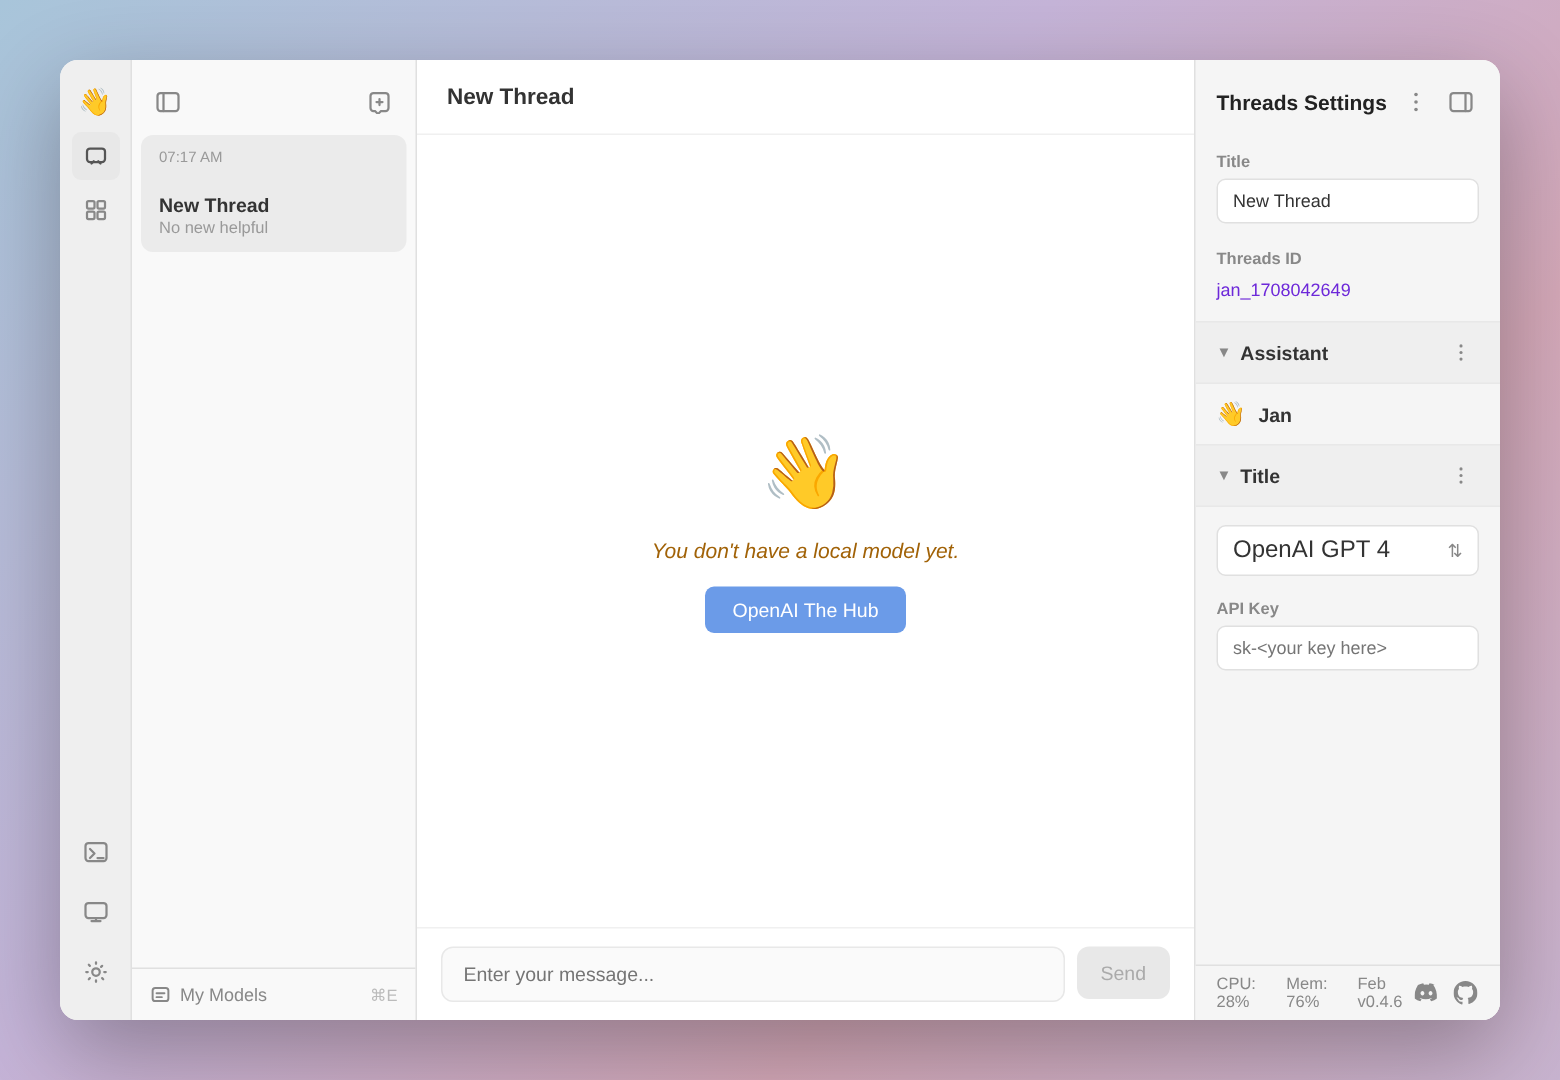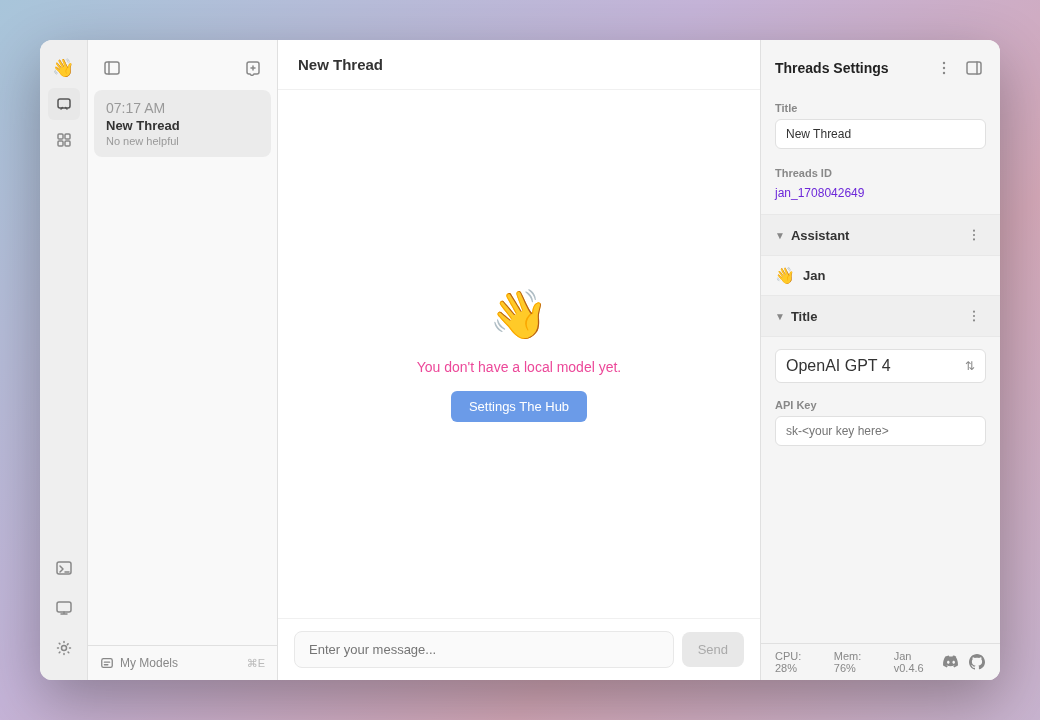--- a/index.html
+++ b/index.html
@@ -66,23 +66,23 @@
       padding: 16px 12px 8px;
     }
     .thread-item {
       padding: 10px 12px;
       cursor: pointer;
       border-radius: 8px;
       margin: 2px 6px;
       background: #ebebeb;
     }
     .thread-time {
-      font-size: 14px;
+      font-size: 10px;
       color: #999;
-      margin-bottom: 2px;
+      margin-bottom: 18px;
     }
     .thread-name {
       font-size: 13px;
       font-weight: 600;
       color: #333;
       margin-bottom: 2px;
     }
     .thread-preview {
       font-size: 11px;
       color: #999;
@@ -122,38 +122,39 @@
       flex-direction: column;
       align-items: center;
       justify-content: center;
       gap: 16px;
     }
     .empty-icon {
       font-size: 48px;
     }
     .empty-text {
       font-size: 14px;
-      color: #ec4899;
+      color: #a16207;
+      font-style: italic;
     }
     .explore-btn {
       background: #6b9be8;
       color: #fff;
       border: none;
       padding: 8px 18px;
       border-radius: 6px;
       font-size: 13px;
       cursor: pointer;
       font-weight: 500;
     }
     .chat-input-area {
       padding: 12px 16px;
       border-top: 1px solid #f0f0f0;
       display: flex;
       gap: 8px;
-      align-items: center;
+      align-items: flex-start;
     }
     .chat-input {
       flex: 1;
       border: 1px solid #e8e8e8;
       border-radius: 8px;
       padding: 10px 14px;
       font-size: 13px;
       color: #aaa;
       outline: none;
       background: #fafafa;
@@ -162,21 +163,21 @@
       background: #e8e8e8;
       color: #aaa;
       border: none;
       padding: 10px 16px;
       border-radius: 8px;
       font-size: 13px;
       cursor: pointer;
     }
     
     .settings-panel {
-      width: 240px;
+      width: 204px;
       background: #f5f5f5;
       border-left: 1px solid #e0e0e0;
       display: flex;
       flex-direction: column;
     }
     .settings-header {
       display: flex;
       align-items: center;
       justify-content: space-between;
       padding: 16px 14px 10px;
@@ -418,21 +419,21 @@
   </div>
 
   <div class="main-chat">
     <div class="chat-header">
       <span class="chat-title">New Thread</span>
     </div>
 
     <div class="chat-body">
       <div class="empty-icon">👋</div>
       <div class="empty-text">You don't have a local model yet.</div>
-      <button class="explore-btn">Settings The Hub</button>
+      <button class="explore-btn">OpenAI The Hub</button>
     </div>
 
     <div class="chat-input-area">
       <input class="chat-input" type="text" placeholder="Enter your message..." style="">
       <button class="send-btn">Send</button>
     </div>
   </div>
 
   <div class="settings-panel">
     <div class="settings-header">
@@ -511,21 +512,21 @@
         <div class="field-label">API Key</div>
         <input class="field-input" type="text" placeholder="sk-&lt;your key here&gt;" style="">
       </div>
 
     </div>
 
     <div class="status-bar">
       <div class="status-left">
         <span>CPU: 28%</span>
         <span>Mem: 76%</span>
-        <span>Jan v0.4.6</span>
+        <span>Feb v0.4.6</span>
       </div>
       <div class="status-right">
         <div class="status-icon">
           <svg width="16" height="16" viewBox="0 0 16 16" fill="#888">
             <path d="M13.5 2.5A12.5 12.5 0 0010 1.5c-.2.3-.3.7-.4 1a11.5 11.5 0 00-3.3 0C6.2 2.2 6 1.8 5.8 1.5A12.5 12.5 0 002.3 2.6C.3 5.7-.1 8.7.1 11.6a12.5 12.5 0 003.8 1.9c.3-.4.6-.9.8-1.4a8.1 8.1 0 01-1.3-.6l.3-.2a9 9 0 007.6 0l.3.2c-.4.2-.9.5-1.3.6.2.5.5 1 .8 1.4a12.5 12.5 0 003.8-1.9c.3-3.4-.5-6.3-2.4-9.1zM5.3 9.7c-.7 0-1.3-.7-1.3-1.5s.6-1.5 1.3-1.5 1.3.7 1.3 1.5-.6 1.5-1.3 1.5zm5.4 0c-.7 0-1.3-.7-1.3-1.5s.6-1.5 1.3-1.5 1.3.7 1.3 1.5-.6 1.5-1.3 1.5z"></path>
           </svg>
         </div>
         <div class="status-icon">
           <svg width="16" height="16" viewBox="0 0 16 16" fill="#888">
             <path fill-rule="evenodd" d="M8 0C3.6 0 0 3.6 0 8c0 3.5 2.3 6.5 5.5 7.6.4.1.5-.2.5-.4v-1.4c-2.2.5-2.7-1.1-2.7-1.1-.4-.9-.9-1.2-.9-1.2-.7-.5.1-.5.1-.5.8.1 1.2.8 1.2.8.7 1.2 1.9.9 2.3.7.1-.5.3-.9.5-1.1-1.8-.2-3.6-.9-3.6-4 0-.9.3-1.6.8-2.1-.1-.2-.4-1 .1-2.1 0 0 .7-.2 2.2.8.6-.2 1.3-.3 2-.3s1.4.1 2 .3c1.5-1 2.2-.8 2.2-.8.5 1.1.2 1.9.1 2.1.5.5.8 1.2.8 2.1 0 3.1-1.9 3.8-3.7 4 .3.3.5.7.5 1.4v2.1c0 .2.1.5.5.4C13.7 14.5 16 11.5 16 8c0-4.4-3.6-8-8-8z"></path>

